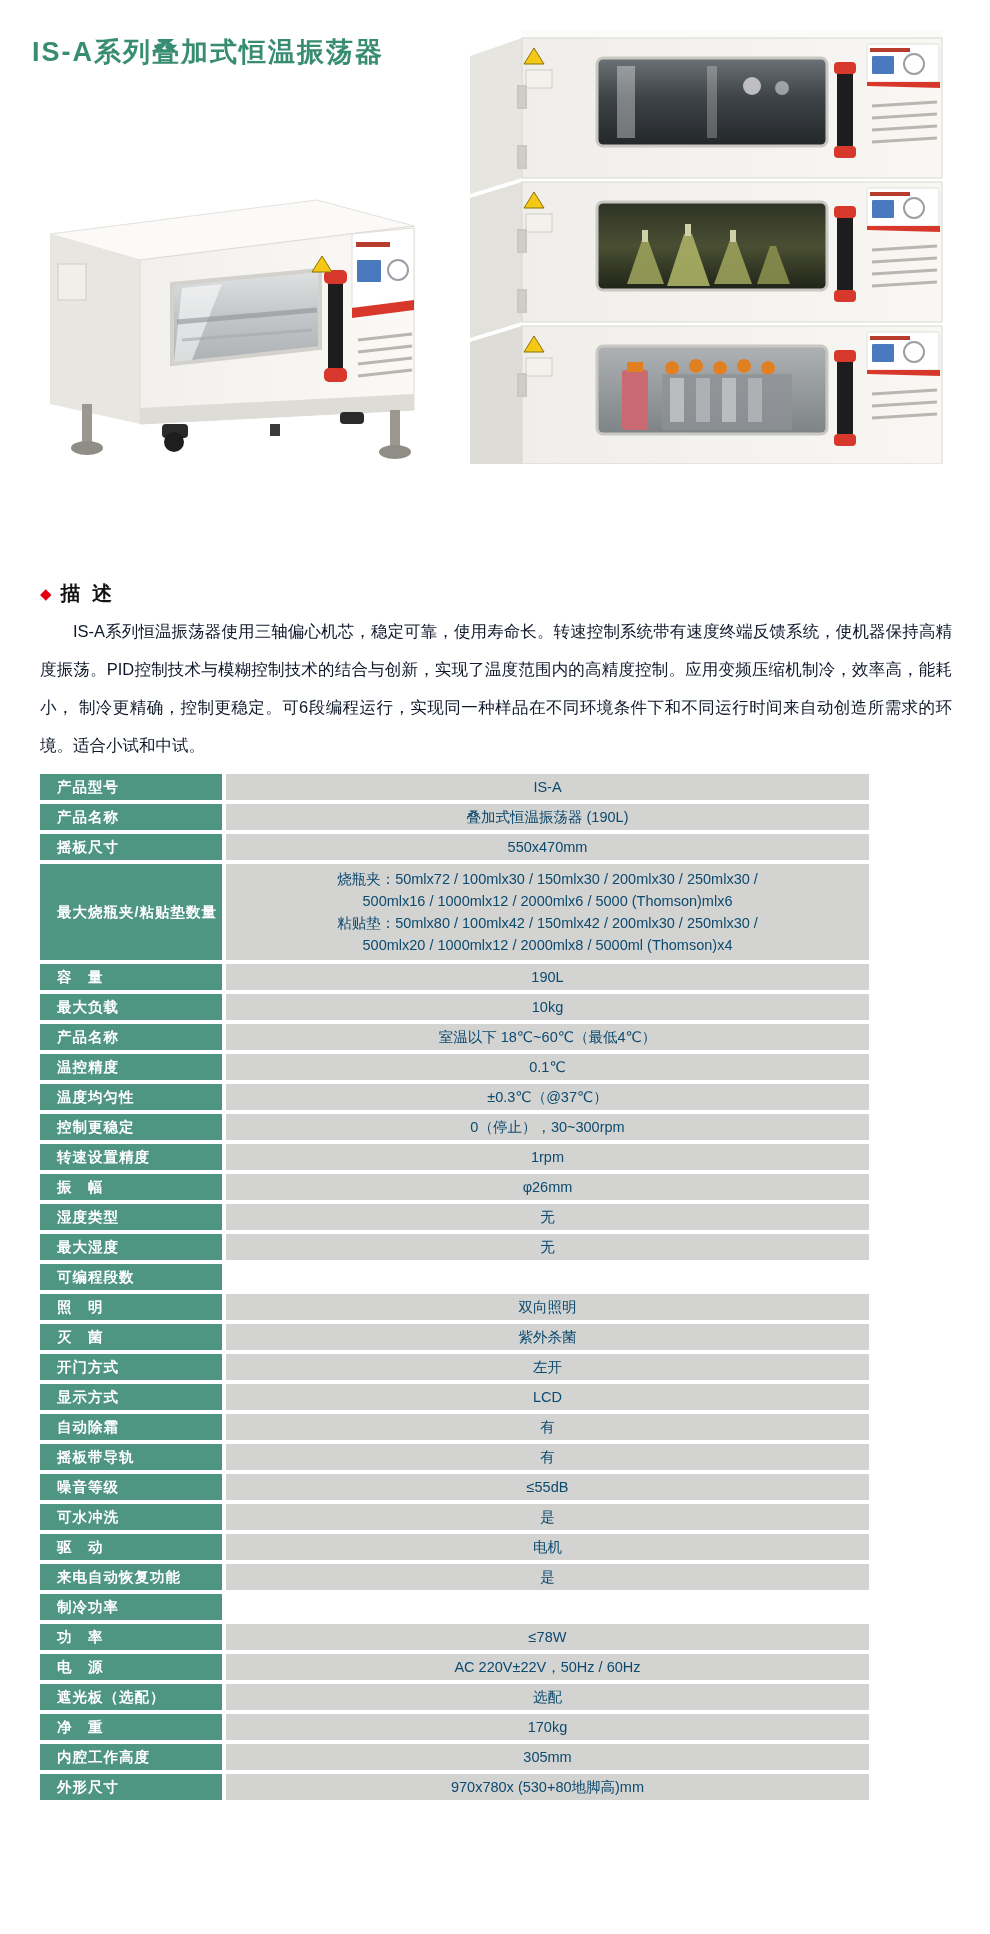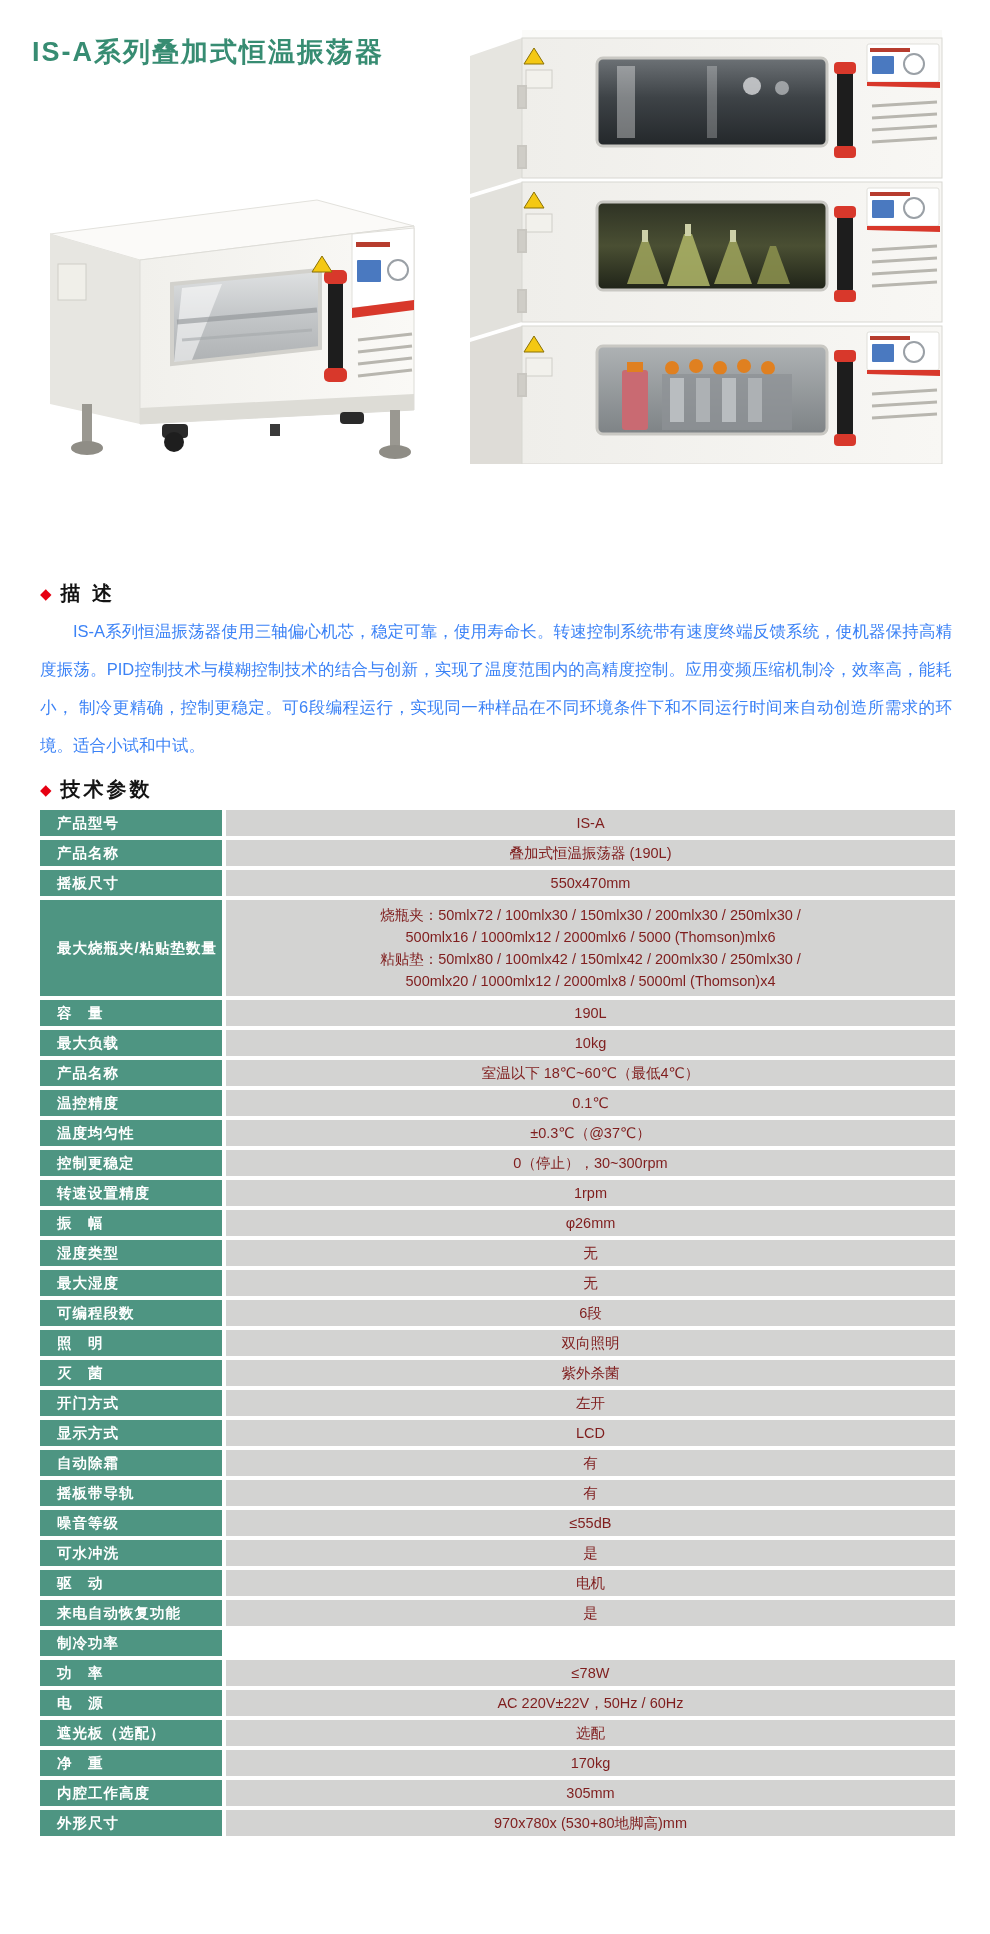--- a/index.html
+++ b/index.html
@@ -13,29 +13,29 @@
   .fig-left{left:22px;top:172px;width:420px;height:295px;}
   .fig-right{left:452px;top:26px;width:510px;height:438px;}
 
   .section-head{position:absolute;left:40px;display:flex;align-items:center;
     font-size:20px;font-weight:bold;color:#141414;letter-spacing:3px;}
   .diamond{color:#e60012;font-size:15px;margin-right:9px;letter-spacing:0;}
   .head-desc{top:580px;}
   .head-specs{top:776px;}
 
   .desc-body{position:absolute;left:40px;top:612px;width:912px;font-size:16.5px;
-    line-height:38px;color:#3b82f6;text-indent:2em;text-align:justify;}
-
-  .specs-table{position:absolute;left:40px;top:810px;width:915px;}
+    line-height:38px;color:#0f172a;text-indent:2em;text-align:justify;}
+
+  .specs-table{position:absolute;left:40px;top:774px;width:829px;}
   .spec-row{display:flex;height:26px;margin-bottom:4px;}
   .spec-row.tall{height:96px;}
   .spec-label{width:182px;flex:0 0 182px;background:#4e9582;color:#ffffff;
     font-weight:bold;font-size:14.5px;display:flex;align-items:center;
     padding-left:17px;box-sizing:border-box;letter-spacing:1px;}
-  .spec-value{flex:1;margin-left:4px;background:#d3d3d2;color:#7f1d1d;font-size:14.5px;
+  .spec-value{flex:1;margin-left:4px;background:#d3d3d2;color:#0c4a6e;font-size:14.5px;
     display:flex;flex-direction:column;align-items:center;justify-content:center;
     text-align:center;line-height:22px;}
 </style>
 </head>
 <body>
 
 <div class="page">
 
   <div class="page-title">IS-A系列叠加式恒温振荡器</div>
 
@@ -284,21 +284,20 @@
       <div class="spec-row">
         <div class="spec-label">湿度类型</div>
         <div class="spec-value">无</div>
       </div>
       <div class="spec-row">
         <div class="spec-label">最大湿度</div>
         <div class="spec-value">无</div>
       </div>
       <div class="spec-row">
         <div class="spec-label">可编程段数</div>
-        <div class="spec-value">6段</div>
       </div>
       <div class="spec-row">
         <div class="spec-label">照　明</div>
         <div class="spec-value">双向照明</div>
       </div>
       <div class="spec-row">
         <div class="spec-label">灭　菌</div>
         <div class="spec-value">紫外杀菌</div>
       </div>
       <div class="spec-row">

